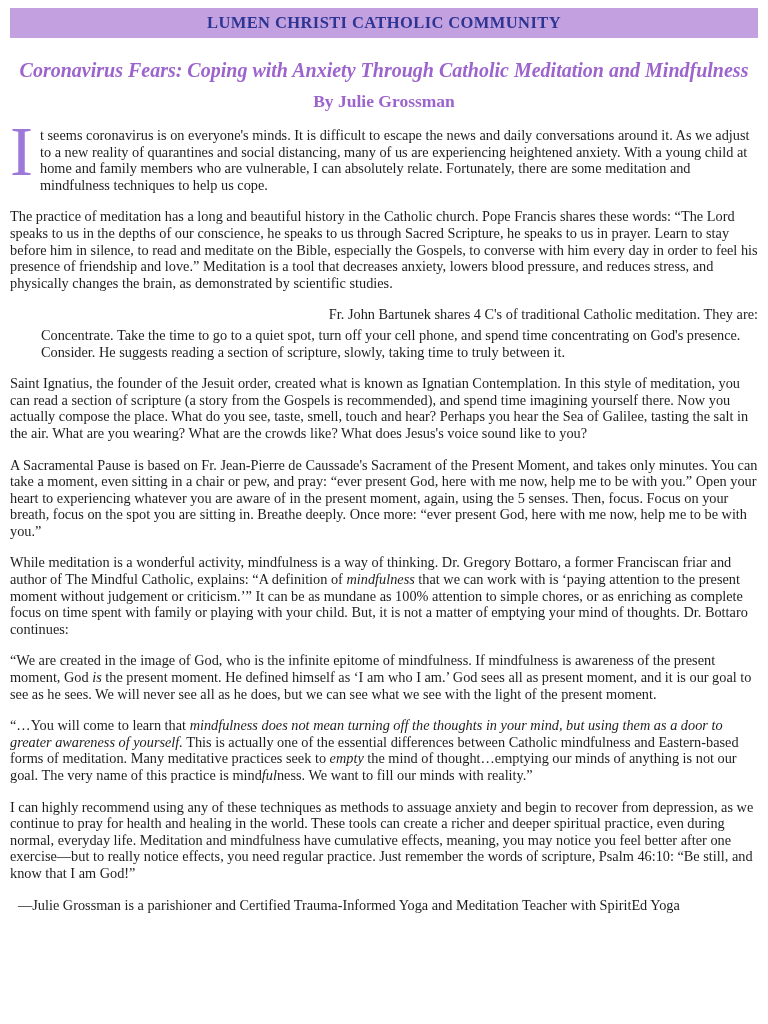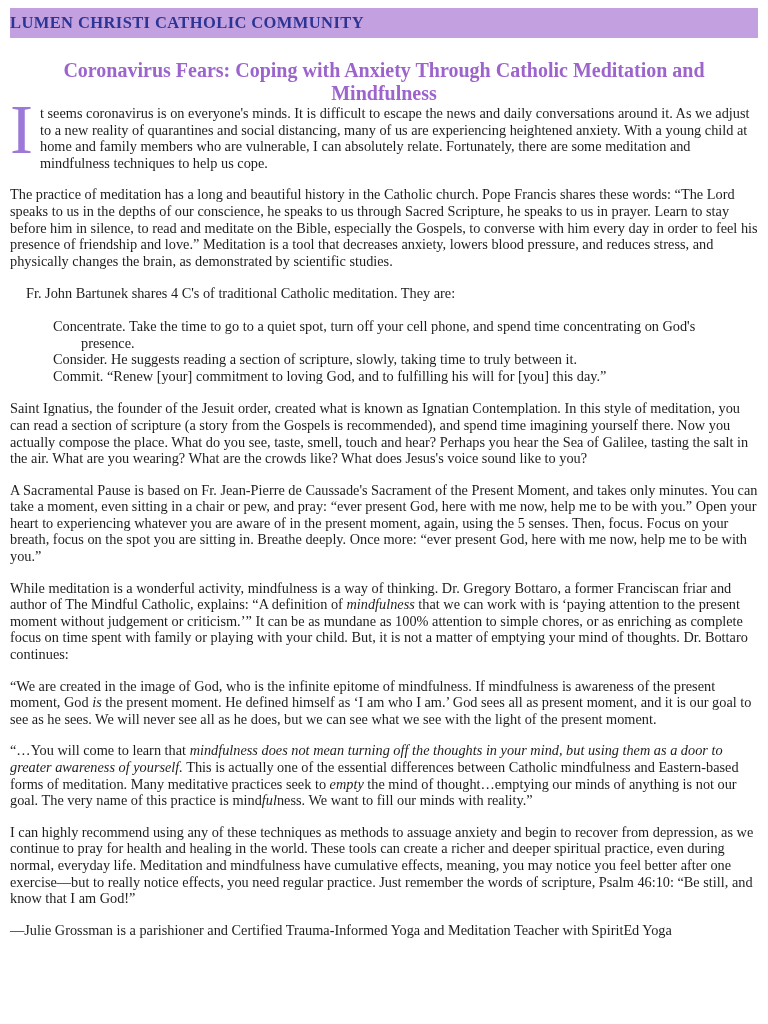--- a/index.html
+++ b/index.html
@@ -7,78 +7,80 @@
     width: 768px; height: 1024px; overflow: hidden;
     background: #ffffff;
     font-family: "Liberation Serif", "DejaVu Serif", serif;
     color: var(--body-text, #1d1d1d);
   }
   .page { padding: 8px 10px 0 10px; }
 
   .banner {
     background: var(--banner-bg, #c3a1e1);
     height: 30px; line-height: 30px;
+    text-align: center;
   }
   .banner-title {
     font-weight: bold; font-size: 16.5px; letter-spacing: 0.4px;
     color: var(--banner-text, #2e3492);
   }
 
   .title {
     margin: 21px 6px 0 6px; text-align: center;
     font-size: 20px; font-weight: bold; line-height: 1.15;
     color: var(--heading, #9c64cc);
+    font-style: italic;
   }
   .byline {
     margin: 9px 0 15px 0; text-align: center;
     font-size: 17.5px; font-weight: bold;
     color: var(--heading, #9c64cc);
   }
 
   .body-text { font-size: 14.3px; line-height: 16.6px; text-align: left; }
   .para { margin: 0 0 15px 0; }
-  .para:last-child { margin-bottom: 0; }
+  .para:last-child { margin-bottom: 0; margin-left: 8px; }
 
   .dropcap {
     float: left;
     font-size: 69px; line-height: 49px;
     margin: 1px 7px 0 0;
     color: var(--dropcap, #9c78d8);
   }
 
-  .four-cs-intro { margin: 16px; }
-  .four-cs { list-style: none; margin: 16px; padding: 0; }
+  .four-cs-intro { margin: 0; text-align: right; }
+  .four-cs { list-style: none; margin: 4px; padding: 0; }
   .four-cs li { padding-left: 55px; text-indent: -28px; }
 
   .italic { font-style: italic; margin-top: 12px; }
 </style>
 </head>
 <body>
 
 <div class="page">
 
   <header class="banner">
     <span class="banner-title">LUMEN CHRISTI CATHOLIC COMMUNITY</span>
   </header>
 
   <h1 class="title">Coronavirus Fears: Coping with Anxiety Through Catholic Meditation and Mindfulness</h1>
 
+  <h2 class="byline">By Julie Grossman</h2>
 
   <div class="body-text">
 
     <p class="para"><span class="dropcap">I</span><span>t seems coronavirus is on everyone's minds. It is difficult to escape the news and daily conversations around it. As we adjust to a new reality of quarantines and social distancing, many of us are experiencing heightened anxiety. With a young child at home and family members who are vulnerable, I can absolutely relate. Fortunately, there are some meditation and mindfulness techniques to help us cope.</span></p>
 
     <p class="para">The practice of meditation has a long and beautiful history in the Catholic church. Pope Francis shares these words: “The Lord speaks to us in the depths of our conscience, he speaks to us through Sacred Scripture, he speaks to us in prayer. Learn to stay before him in silence, to read and meditate on the Bible, especially the Gospels, to converse with him every day in order to feel his presence of friendship and love.” Meditation is a tool that decreases anxiety, lowers blood pressure, and reduces stress, and physically changes the brain, as demonstrated by scientific studies.</p>
 
     <div class="para">
       <div class="four-cs-intro">Fr. John Bartunek shares 4 C's of traditional Catholic meditation. They are:</div>
       <ul class="four-cs">
         <li>Concentrate. Take the time to go to a quiet spot, turn off your cell phone, and spend time concentrating on God's presence.</li>
         <li>Consider. He suggests reading a section of scripture, slowly, taking time to truly between it.</li>
-        <li>Commit. “Renew [your] commitment to loving God, and to fulfilling his will for [you] this day.”</li>
       </ul>
     </div>
 
     <p class="para">Saint Ignatius, the founder of the Jesuit order, created what is known as Ignatian Contemplation. In this style of meditation, you can read a section of scripture (a story from the Gospels is recommended), and spend time imagining yourself there. Now you actually compose the place. What do you see, taste, smell, touch and hear? Perhaps you hear the Sea of Galilee, tasting the salt in the air. What are you wearing? What are the crowds like? What does Jesus's voice sound like to you?</p>
 
     <p class="para">A Sacramental Pause is based on Fr. Jean-Pierre de Caussade's Sacrament of the Present Moment, and takes only minutes. You can take a moment, even sitting in a chair or pew, and pray: “ever present God, here with me now, help me to be with you.” Open your heart to experiencing whatever you are aware of in the present moment, again, using the 5 senses. Then, focus. Focus on your breath, focus on the spot you are sitting in. Breathe deeply. Once more: “ever present God, here with me now, help me to be with you.”</p>
 
     <p class="para"><span>While meditation is a wonderful activity, mindfulness is a way of thinking. Dr. Gregory Bottaro, a former Franciscan friar and author of The Mindful Catholic, explains: “A definition of </span><span class="italic">mindfulness</span><span> that we can work with is ‘paying attention to the present moment without judgement or criticism.’” It can be as mundane as 100% attention to simple chores, or as enriching as complete focus on time spent with family or playing with your child. But, it is not a matter of emptying your mind of thoughts. Dr. Bottaro continues:</span></p>
 
     <p class="para"><span>“We are created in the image of God, who is the infinite epitome of mindfulness. If mindfulness is awareness of the present moment, God </span><span class="italic">is</span><span> the present moment. He defined himself as ‘I am who I am.’ God sees all as present moment, and it is our goal to see as he sees. We will never see all as he does, but we can see what we see with the light of the present moment.</span></p>

